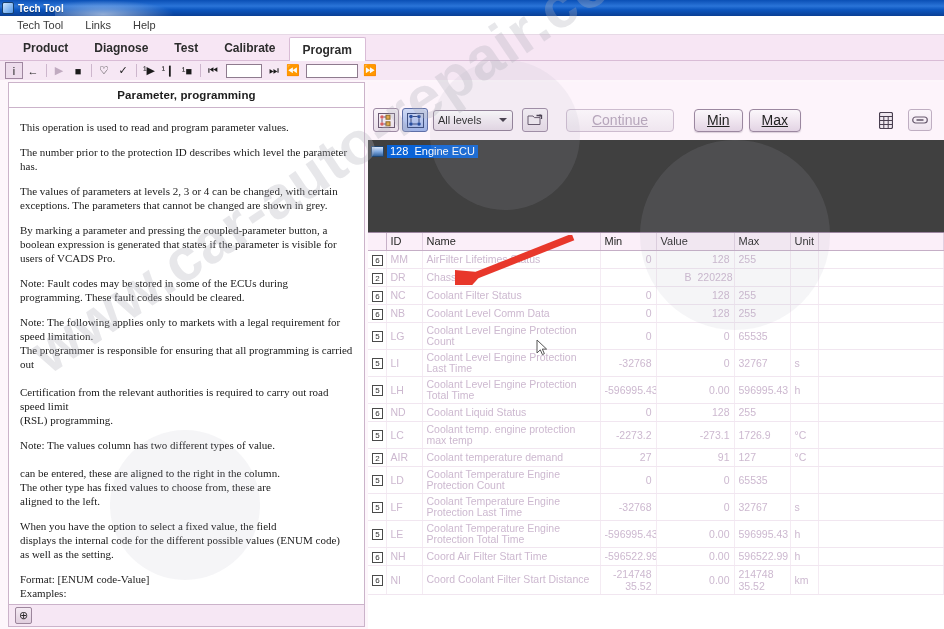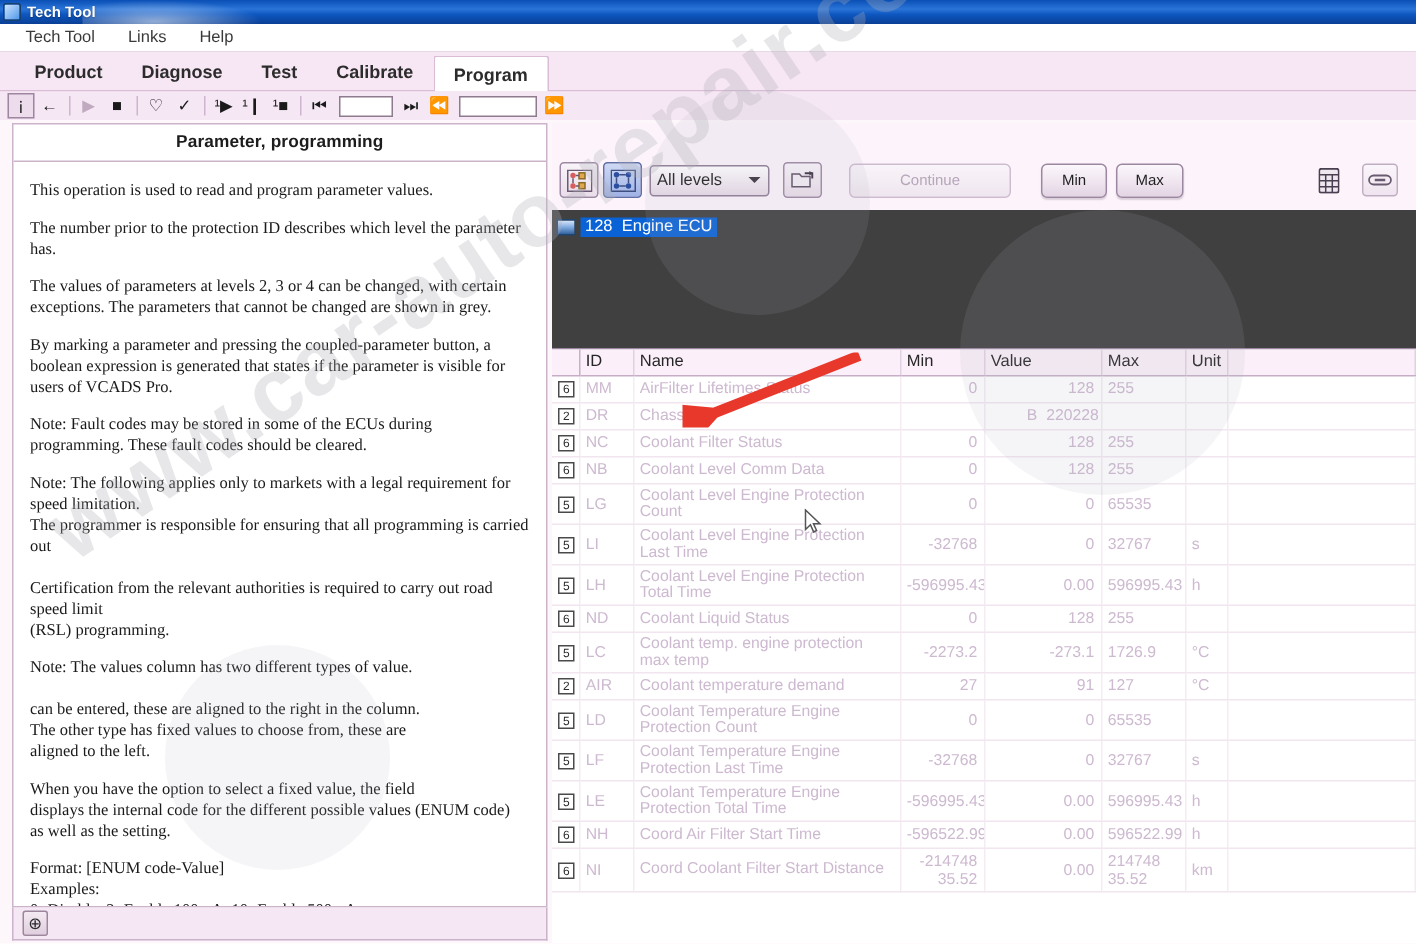--- a/index.html
+++ b/index.html
@@ -263,26 +263,27 @@
     border-right: 4px solid transparent;
     border-top: 4px solid #3a3340;
   }
   .pbtn {
     height: 23px;
     min-width: 44px;
     padding: 0 12px;
     border: 1px solid #9b87a0;
     border-radius: 4px;
     background: linear-gradient(to bottom,#fbf7fb 0%,#f0e6f0 50%,#e3d4e4 100%);
-    font-size: 10px;
+    font-size: 14px;
     color: #1f1f1f;
     display: flex; align-items: center; justify-content: center;
     margin-right: 6px;
     cursor: default;
     box-shadow: 0 1px 1px rgba(120,100,125,.25);
+    text-decoration: underline;
   }
   .pbtn.wide { min-width: 108px; }
   .pbtn.disabled {
     color: #b6a6bb;
     background: linear-gradient(to bottom,#f9f4f9,#efe6ef);
     border-color: #cdbccf;
     box-shadow: none;
   }
   .spacer-lg { flex: 1 1 auto; }
 

